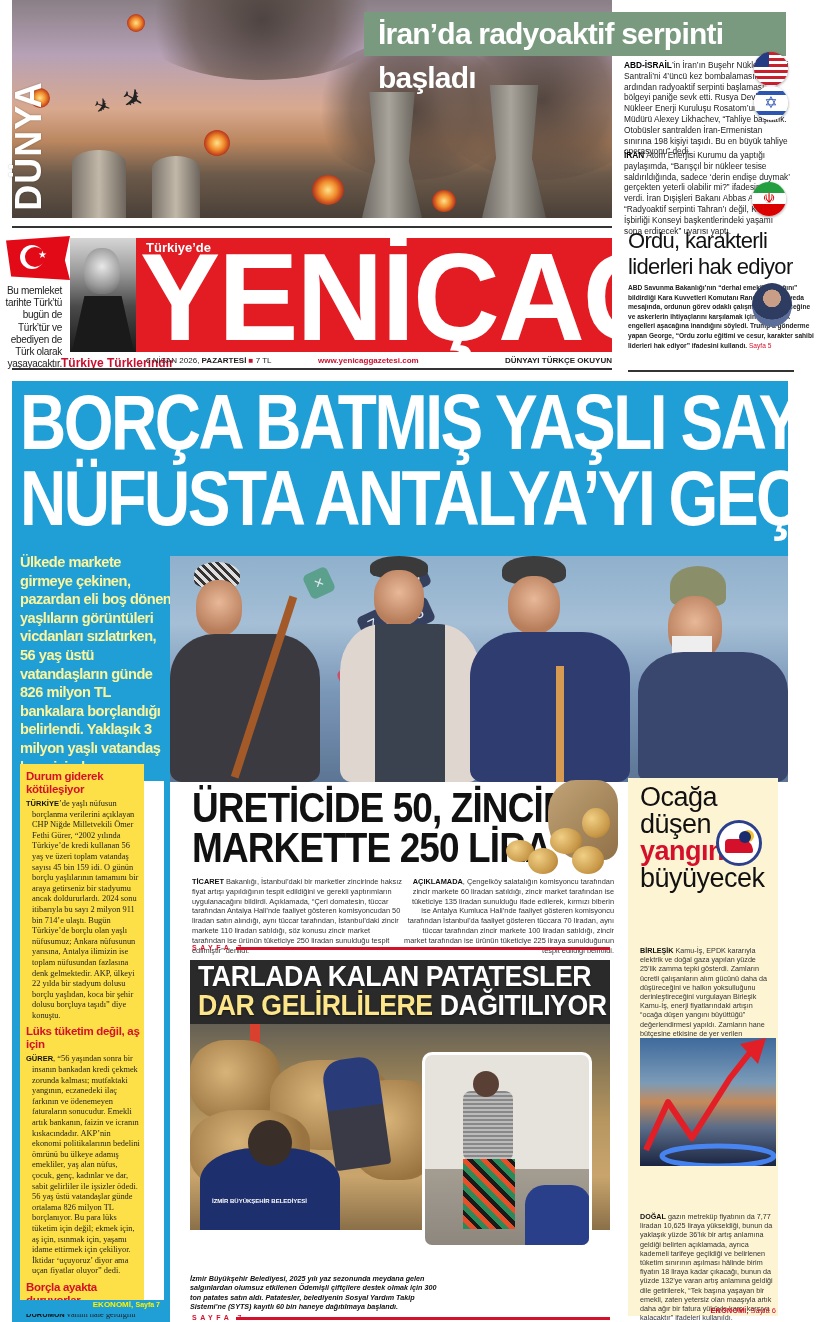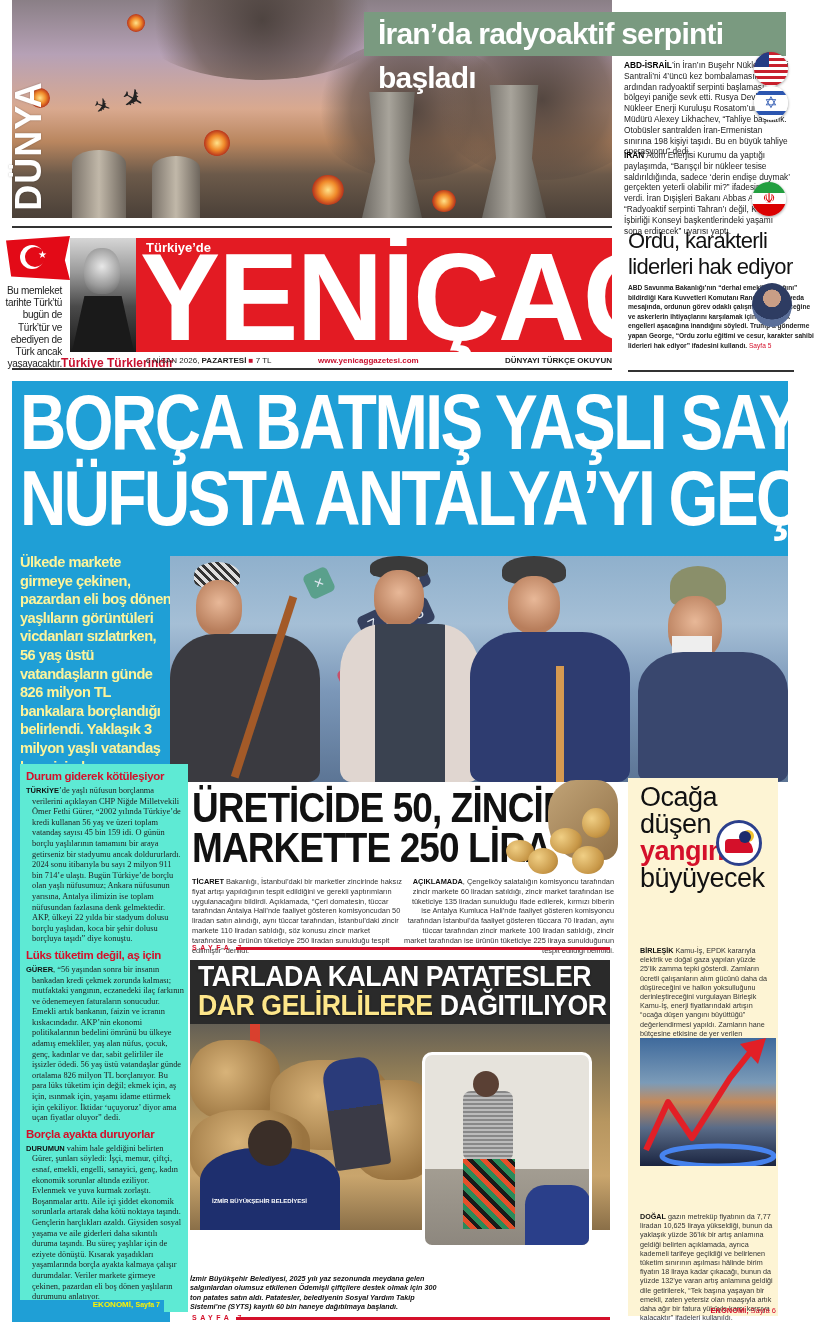--- a/index.html
+++ b/index.html
@@ -60,21 +60,21 @@
   #main-lead { left: 20px; top: 553px; width: 152px; color: #fef49a; font-weight: 700; font-size: 14.6px; line-height: 18.6px; font-stretch: condensed; letter-spacing: -0.5px; }
   #elderly-photo { left: 170px; top: 556px; width: 618px; height: 226px; overflow: hidden;
     background: linear-gradient(180deg, #8fb0cc 0%, #a5bfd6 30%, #7b97b8 60%, #5c7595 100%); }
   .calc-key { position: absolute; width: 26px; height: 26px; border-radius: 5px; background: #35405e; color: #dfe6f0; font-size: 16px; text-align: center; line-height: 26px; transform: rotate(-25deg); }
   .person { position: absolute; }
   .person .cap { position: absolute; border-radius: 50% 50% 30% 30%; }
   .person .face { position: absolute; border-radius: 45%; background: radial-gradient(circle at 50% 40%, #e8b898, #b87e5c 70%); }
   .person .body { position: absolute; border-radius: 30% 30% 8% 8%; }
 
   
-  #side-box { left: 20px; top: 764px; width: 168px; height: 548px; background: #5eead4; }
+  #side-box { left: 20px; top: 764px; width: 124px; height: 548px; background: #fde047; }
   .side-h { color: #d4102a; font-weight: 700; font-size: 11.5px; line-height: 13px; letter-spacing: -0.3px; }
   .side-p { font-family: "Liberation Serif", serif; font-size: 8.4px; line-height: 10.6px; color: #222; text-indent: 0; padding-left: 6px; }
   .side-p b { font-family: "Liberation Sans", sans-serif; font-weight: 900; font-size: 7.5px; color: #111; margin-left: -6px; }
   #side-footer { left: 20px; top: 1298px; width: 144px; font-size: 8px; text-align: right; padding-right: 4px; }
   #side-footer .ek { color: #fef200; font-weight: 900; }
   #side-footer .sy { color: #fef200; font-weight: 700; font-size: 7px; }
   #blue-left-strip { left: 12px; top: 764px; width: 8px; height: 556px; background: #1f9fd6; }
   #blue-left-strip2 { left: 164px; top: 764px; width: 6px; height: 556px; background: #1f9fd6; }
   #blue-bottom { left: 12px; top: 1312px; width: 158px; height: 10px; background: #1f9fd6; }
 
@@ -142,21 +142,21 @@
   <b>İRAN</b><span> Atom Enerjisi Kurumu da yaptığı paylaşımda, “Barışçıl bir nükleer tesise saldırıldığında, sadece ‘derin endişe duymak’ gerçekten yeterli olabilir mi?” ifadesine yer verdi. İran Dışişleri Bakanı Abbas Arakçi ise “Radyoaktif serpinti Tahran’ı değil, Körfez İşbirliği Konseyi başkentlerindeki yaşamı sona erdirecek” uyarısı yaptı.</span>
 </div>
 <div class="flag flag-us" style="left:754px;top:52px;"></div>
 <div class="flag flag-il" style="left:754px;top:86px;"></div>
 <div class="flag flag-ir" style="left:752px;top:182px;"></div>
 
 <div class="divider" style="left:12px;top:226px;width:600px;"></div>
 
 <div class="abs" id="tr-flag"></div>
 <div class="abs" id="tr-star">★</div>
-<div class="abs" id="quote">Bu memleket tarihte Türk’tü bugün de Türk’tür ve ebediyen de Türk ancak yaşayacaktır.</div>
+<div class="abs" id="quote">Bu memleket tarihte Türk’tü bugün de Türk’tür ve ebediyen de Türk olarak yaşayacaktır.</div>
 <div class="abs" id="ataturk">
   <div class="head"></div>
   <div class="coat"></div>
 </div>
 <div class="abs" id="tagline-red">Türkiye Türklerindir</div>
 
 <div class="abs" id="masthead">
   <div id="mast-small">Türkiye’de</div>
   <div id="mast-logo">YENİÇAĞ</div>
 </div>

